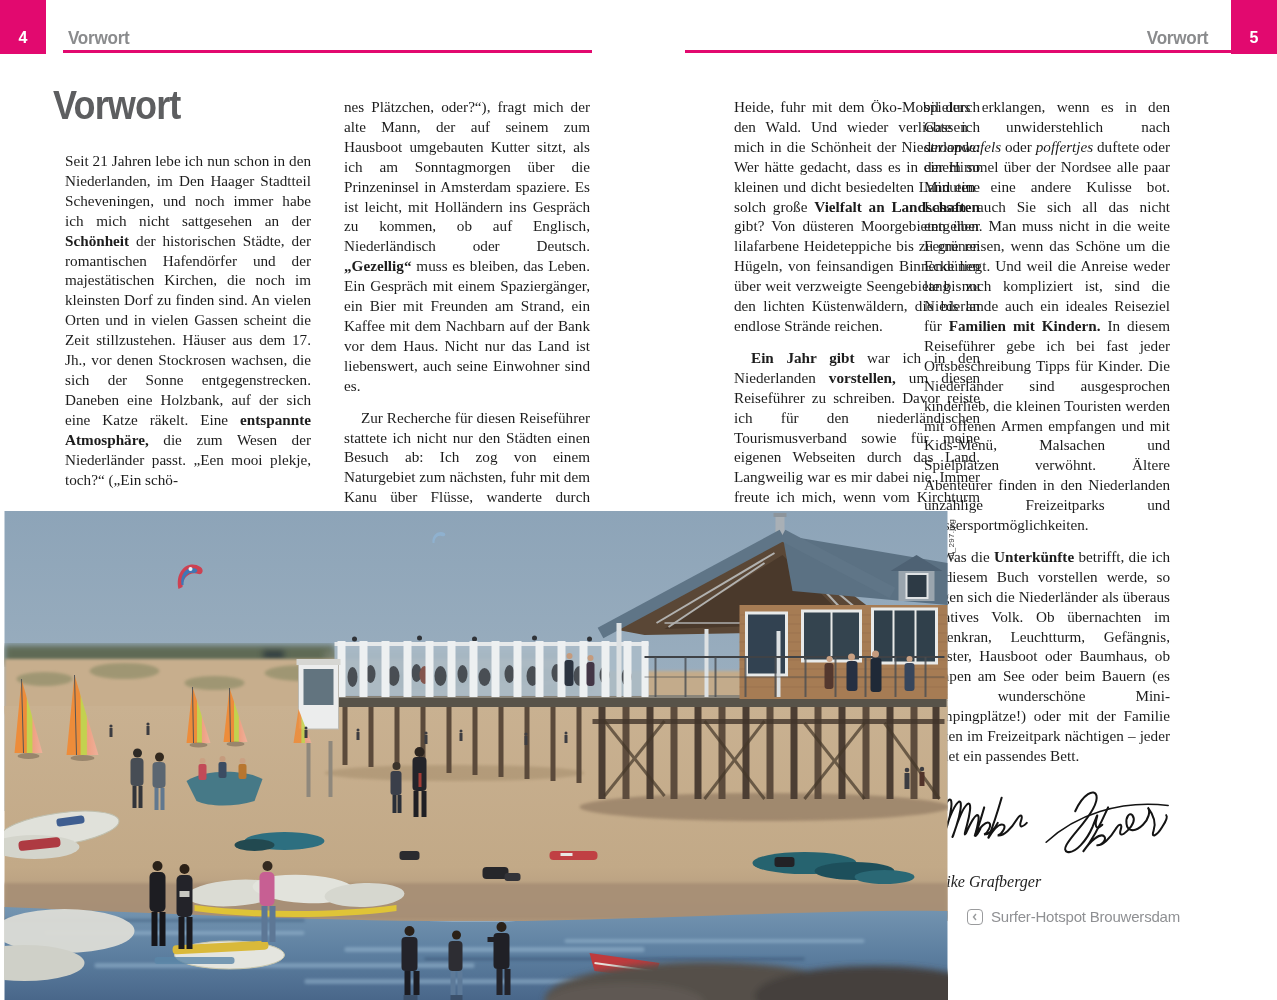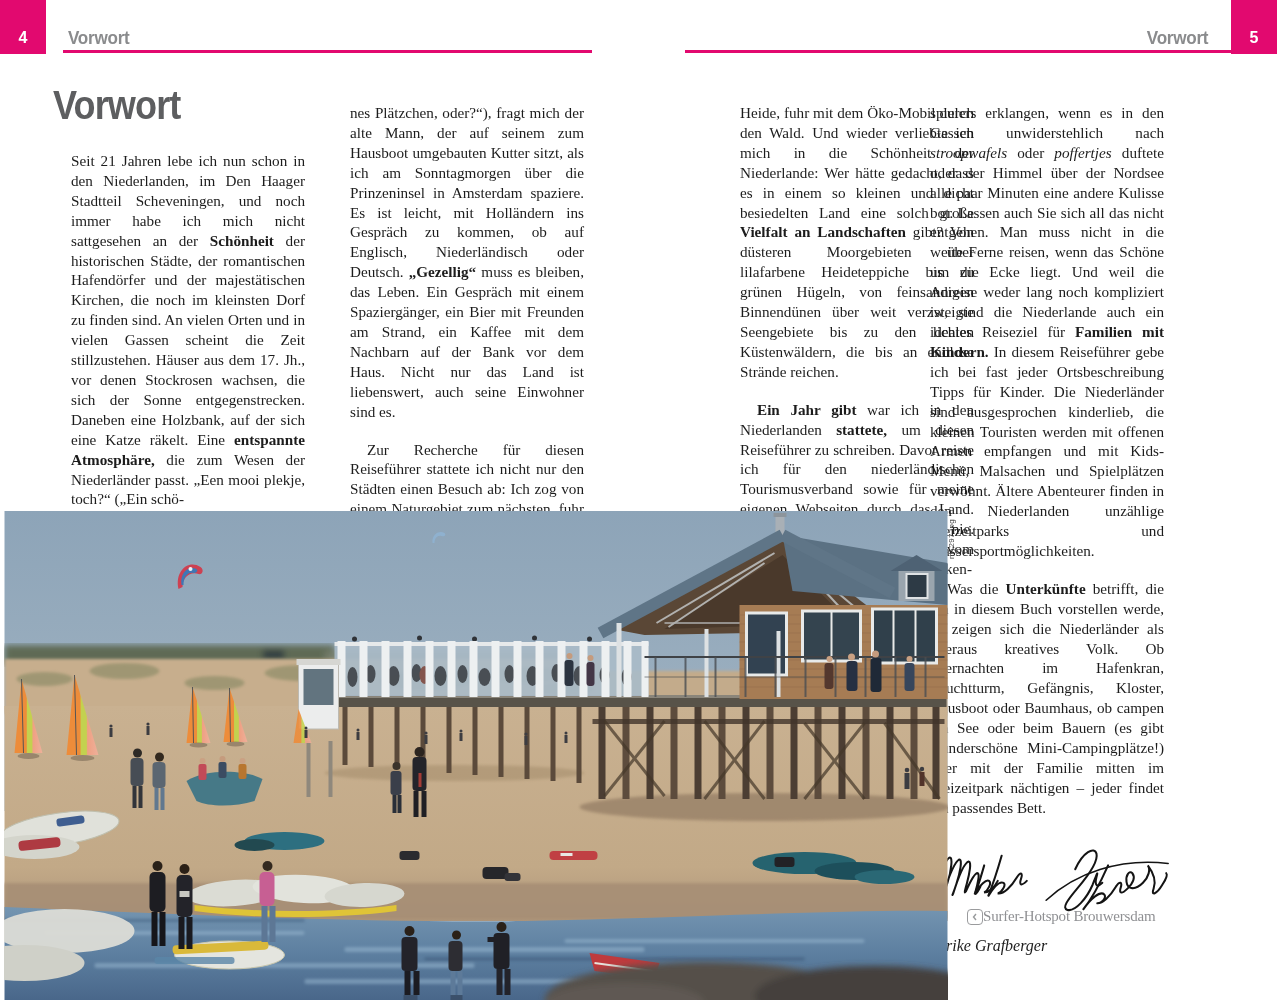--- a/index.html
+++ b/index.html
@@ -24,38 +24,38 @@
     font-weight:bold;font-size:19px;color:#8a8b8d;letter-spacing:-0.3px;
   }
   .htitle-left{left:68px;transform:scaleX(.9);transform-origin:left;}
   .htitle-right{right:69px;transform:scaleX(.9);transform-origin:right;}
   
   .col{
     position:absolute;width:270px;top:85px;
     font-size:15.2px;line-height:19.9px;text-align:justify;color:#1c1c1c;
     hyphens:auto;
   }
-  .col p{margin:18px;}
+  .col p{margin:12px;}
   .col p.indent{text-indent:17px;}
   #col1{left:53px;}
   #col2{left:332px;}
   #col3{left:722px;}
   #col4{left:912px;}
   h1.title{
     font-family:"Liberation Sans",sans-serif;font-weight:bold;font-size:41px;
     color:#5d5e60;margin:0 0 25px 0;letter-spacing:-1px;
     transform:scaleX(.88);transform-origin:left;line-height:1.0;
   }
   .closing{margin-top:20px;}
   .signature{margin:8px 0 0 18px;display:block;}
   .author{font-style:italic;font-size:16px;margin-top:2px;text-align:left;}
   
   .caption{
-    position:absolute;left:967px;top:908px;display:flex;align-items:center;
-    font-family:Liberation Serif, serif;font-size:15px;color:#8f9093;
+    position:absolute;left:967px;top:908px;display:flex;align-items:center;gap:8px;
+    font-family:Liberation Sans, sans-serif;font-size:15px;color:#8f9093;
     letter-spacing:-0.2px;white-space:nowrap;
   }
   .cap-icon{width:16px;height:16px;border:1.4px solid #9a9b9d;border-radius:4px;
     display:inline-flex;align-items:center;justify-content:center;box-sizing:border-box;}
   .cap-icon svg{width:10px;height:10px;display:block;}
   
   .photo{position:absolute;left:4px;top:511px;width:944px;height:489px;overflow:hidden;}
   .credit{
     position:absolute;left:947px;top:513px;height:46px;
     writing-mode:vertical-rl;transform:rotate(180deg);
@@ -82,21 +82,21 @@
   <p>Seit 21 Jahren lebe ich nun schon in den Niederlanden, im Den Haager Stadtteil Scheveningen, und noch immer habe ich mich nicht sattgesehen an der <b>Schönheit</b> der historischen Städte, der romantischen Hafendörfer und der majestätischen Kirchen, die noch im kleinsten Dorf zu finden sind. An vielen Orten und in vielen Gassen scheint die Zeit stillzustehen. Häuser aus dem 17. Jh., vor denen Stockrosen wachsen, die sich der Sonne entgegenstrecken. Daneben eine Holzbank, auf der sich eine Katze räkelt. Eine <b>entspannte Atmosphäre,</b> die zum Wesen der Niederländer passt. „Een mooi plekje, toch?“ („Ein schö-</p>
 </div>
 
 <div class="col" id="col2">
   <p>nes Plätzchen, oder?“), fragt mich der alte Mann, der auf seinem zum Hausboot umgebauten Kutter sitzt, als ich am Sonntagmorgen über die Prinzeninsel in Amsterdam spaziere. Es ist leicht, mit Holländern ins Gespräch zu kommen, ob auf Englisch, Niederländisch oder Deutsch. <b>„Gezellig“</b> muss es bleiben, das Leben. Ein Gespräch mit einem Spaziergänger, ein Bier mit Freunden am Strand, ein Kaffee mit dem Nachbarn auf der Bank vor dem Haus. Nicht nur das Land ist liebenswert, auch seine Einwohner sind es.</p>
   <p class="indent">Zur Recherche für diesen Reiseführer stattete ich nicht nur den Städten einen Besuch ab: Ich zog von einem Naturgebiet zum nächsten, fuhr mit dem Kanu über Flüsse, wanderte durch endlose Dünenlandschaften, spazierte durch die</p>
 </div>
 
 <div class="col" id="col3">
   <p>Heide, fuhr mit dem Öko-Mobil durch den Wald. Und wieder verliebte ich mich in die Schönheit der Niederlande: Wer hätte gedacht, dass es in einem so kleinen und dicht besiedelten Land eine solch große <b>Vielfalt an Landschaften</b> gibt? Von düsteren Moorgebieten über lilafarbene Heideteppiche bis zu grünen Hügeln, von feinsandigen Binnendünen über weit verzweigte Seengebiete bis zu den lichten Küstenwäldern, die bis an endlose Strände reichen.</p>
-  <p class="indent"><b>Ein Jahr gibt</b> war ich in den Niederlanden <b>stattete,</b> um diesen Reiseführer zu schreiben. Davor reiste ich für den niederländischen Tourismusverband sowie für meine eigenen Webseiten durch das Land. Langweilig war es mir dabei nie. Immer freute ich mich, wenn vom Kirchturm die Melodien des Glocken-</p>
+  <p class="indent"><b>Ein Jahr gibt</b> war ich in den Niederlanden <b>vorstellen,</b> um diesen Reiseführer zu schreiben. Davor reiste ich für den niederländischen Tourismusverband sowie für meine eigenen Webseiten durch das Land. Langweilig war es mir dabei nie. Immer freute ich mich, wenn vom Kirchturm die Melodien des Glocken-</p>
 </div>
 
 <div class="col" id="col4">
   <p>spielers erklangen, wenn es in den Gassen unwiderstehlich nach <i>stroopwafels</i> oder <i>poffertjes</i> duftete oder der Himmel über der Nordsee alle paar Minuten eine andere Kulisse bot. Lassen auch Sie sich all das nicht entgehen. Man muss nicht in die weite Ferne reisen, wenn das Schöne um die Ecke liegt. Und weil die Anreise weder lang noch kompliziert ist, sind die Niederlande auch ein ideales Reiseziel für <b>Familien mit Kindern.</b> In diesem Reiseführer gebe ich bei fast jeder Ortsbeschreibung Tipps für Kinder. Die Niederländer sind ausgesprochen kinderlieb, die kleinen Touristen werden mit offenen Armen empfangen und mit Kids-Menü, Malsachen und Spielplätzen verwöhnt. Ältere Abenteurer finden in den Niederlanden unzählige Freizeitparks und Wassersportmöglichkeiten.</p>
   <p class="indent">Was die <b>Unterkünfte</b> betrifft, die ich in diesem Buch vorstellen werde, so zeigen sich die Niederländer als überaus kreatives Volk. Ob übernachten im Hafenkran, Leuchtturm, Gefängnis, Kloster, Hausboot oder Baumhaus, ob campen am See oder beim Bauern (es gibt wunderschöne Mini-Campingplätze!) oder mit der Familie mitten im Freizeitpark nächtigen – jeder findet ein passendes Bett.</p>
 
   <svg class="signature" width="242" height="82" viewBox="0 0 250 84">
     <g fill="none" stroke="#141414" stroke-width="2.1" stroke-linecap="round">
       <path d="M8,58 C10,40 16,24 20,22 C24,20 22,36 18,48 C15,57 12,62 14,58 C20,40 26,26 30,24 C34,23 31,38 27,50 C24,59 22,63 24,59 C30,40 36,27 40,26 C43,26 41,38 38,49 C36,56 35,60 37,57 C41,48 46,38 49,38 C52,38 49,50 47,57 C46,61 48,60 52,52"></path>
       <path d="M56,30 C52,44 48,56 46,60 C52,50 58,44 61,46 C64,48 60,56 56,58 C60,58 66,54 70,46"></path>

